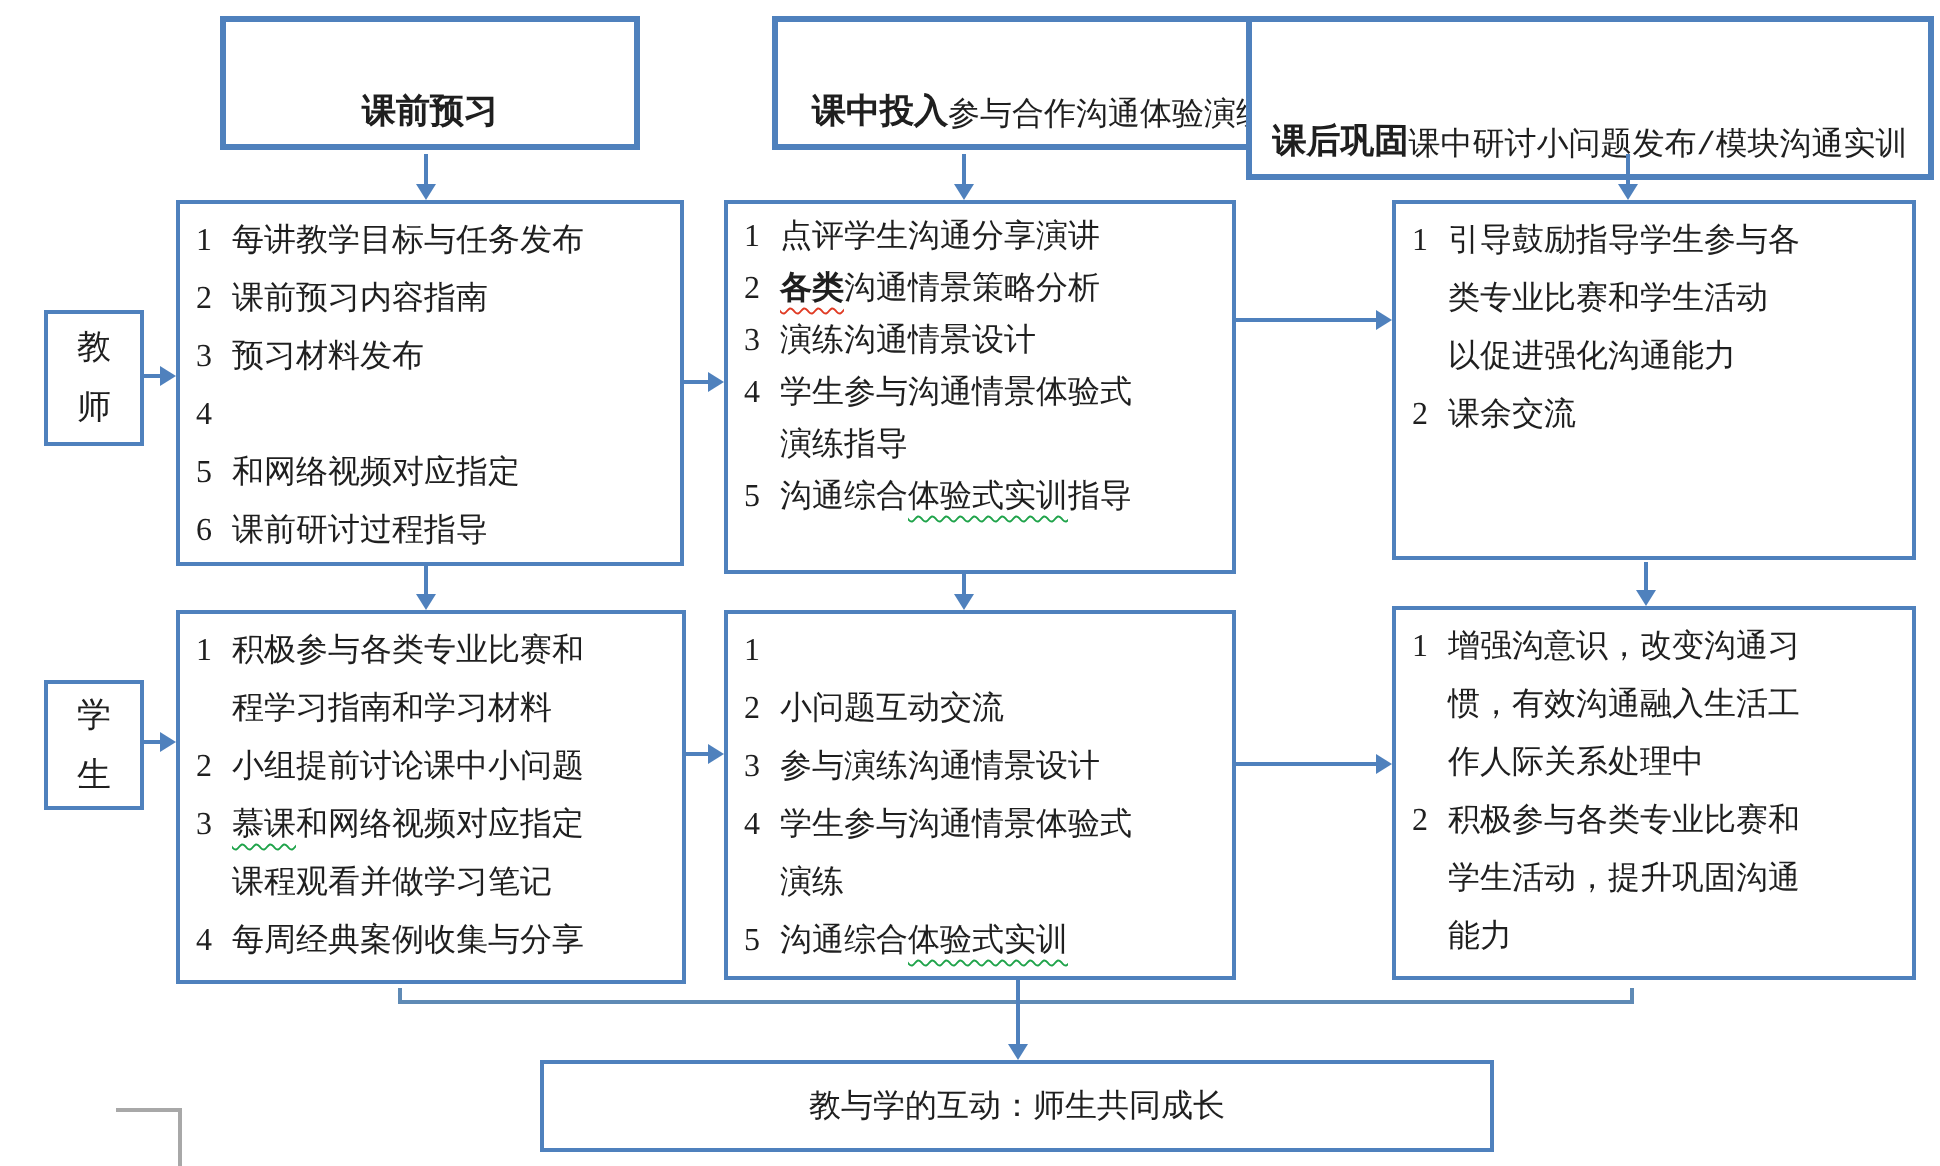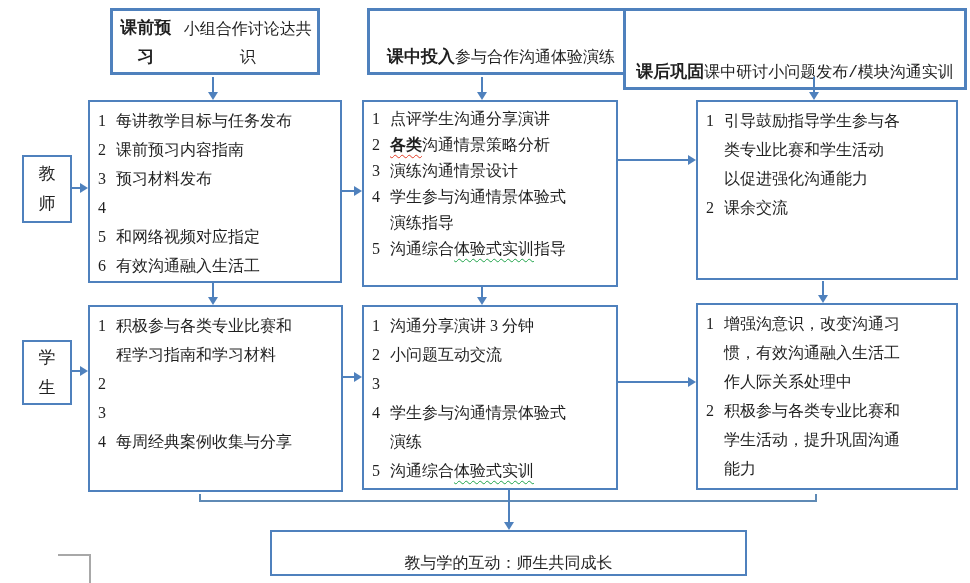--- a/index.html
+++ b/index.html
@@ -13,38 +13,37 @@
   .actor span{font-size:17px;line-height:30px;white-space:pre-line;}
   .content{padding:4px 3px 0 8px;font-size:16px;}
   .lh29 .item{line-height:29px;}
   .lh26 .item{line-height:26px;}
   .item{display:flex;}
   .num{flex:0 0 18px;}
   .txt{white-space:pre-wrap;}
   .sq-red,.sq-green{text-decoration-line:underline;text-decoration-style:wavy;text-decoration-thickness:1px;text-underline-offset:4px;}
   .sq-red{text-decoration-color:#e03b24;font-weight:bold;}
   .sq-green{text-decoration-color:#1fa34a;font-family:Liberation Serif, serif;}
-  .footerbox{display:flex;align-items:flex-end;justify-content:center;font-size:16px;}
+  .footerbox{display:flex;align-items:center;justify-content:center;font-size:16px;}
   .vl{position:absolute;width:2px;background:#4f81bd;}
   .hl{position:absolute;height:2px;background:#4f81bd;}
   .ah-d{position:absolute;width:0;height:0;border-left:5px solid transparent;border-right:5px solid transparent;border-top:8px solid #4f81bd;}
   .ah-r{position:absolute;width:0;height:0;border-top:5px solid transparent;border-bottom:5px solid transparent;border-left:8px solid #4f81bd;}
   .bracket{position:absolute;box-sizing:border-box;border:2px solid #5f8ab5;border-top:none;}
   .graycorner{position:absolute;box-sizing:border-box;border-top:2px solid #a8a8a8;border-right:2px solid #a8a8a8;}
 </style>
 </head>
 <body>
 
 <div class="canvas">
 
   <div class="box header" style="left:110px;top:8px;width:210px;height:67px">
     <div class="htitle">课前预习</div>
-    <div class="hsub">小组合作讨论达共识</div>
-  </div>
-  <div class="box header" style="left:367px;top:8px;width:268px;height:67px">
+  </div>
+  <div class="box header" style="left:386px;top:8px;width:268px;height:67px">
     <div class="htitle">课中投入</div>
     <div class="hsub">参与合作沟通体验演练</div>
   </div>
   <div class="box header" style="left:623px;top:8px;width:344px;height:82px">
     <div class="htitle">课后巩固</div>
     <div class="hsub">课中研讨小问题发布/模块沟通实训</div>
   </div>
 
   <div class="box actor" style="left:22px;top:155px;width:50px;height:68px">
     <span>教
@@ -70,21 +69,21 @@
       </div>
       <div class="item">
         <span class="num">4</span>
       </div>
       <div class="item">
         <span class="num">5</span>
         <span class="txt"><span>和网络视频对应指定</span></span>
       </div>
       <div class="item">
         <span class="num">6</span>
-        <span class="txt"><span>有效沟通融入生活工</span></span>
+        <span class="txt"><span>课前研讨过程指导</span></span>
       </div>
     </div>
   <div class="box content lh26" style="left:362px;top:100px;width:256px;height:187px">
       <div class="item">
         <span class="num">1</span>
         <span class="txt"><span>点评学生沟通分享演讲</span></span>
       </div>
       <div class="item">
         <span class="num">2</span>
         <span class="txt"><span class="sq-red">各类</span><span>沟通情景策略分析</span></span>
@@ -117,40 +116,43 @@
     </div>
 
   <div class="box content lh29" style="left:88px;top:305px;width:255px;height:187px">
       <div class="item">
         <span class="num">1</span>
         <span class="txt"><span>积极参与各类专业比赛和
 程学习指南和学习材料</span></span>
       </div>
       <div class="item">
         <span class="num">2</span>
-      </div>
-      <div class="item">
-        <span class="num">3</span>
+        <span class="txt"><span>小组提前讨论课中小问题</span></span>
+      </div>
+      <div class="item">
+        <span class="num">3</span>
+        <span class="txt"><span class="sq-green">慕课</span><span>和网络视频对应指定
+课程观看并做学习笔记</span></span>
       </div>
       <div class="item">
         <span class="num">4</span>
         <span class="txt"><span>每周经典案例收集与分享</span></span>
       </div>
     </div>
   <div class="box content lh29" style="left:362px;top:305px;width:256px;height:185px">
       <div class="item">
         <span class="num">1</span>
-        <span class="txt"><span>沟通分享演讲 3 分钟</span></span>
       </div>
       <div class="item">
         <span class="num">2</span>
         <span class="txt"><span>小问题互动交流</span></span>
       </div>
       <div class="item">
         <span class="num">3</span>
+        <span class="txt"><span>参与演练沟通情景设计</span></span>
       </div>
       <div class="item">
         <span class="num">4</span>
         <span class="txt"><span>学生参与沟通情景体验式
 演练</span></span>
       </div>
       <div class="item">
         <span class="num">5</span>
         <span class="txt"><span>沟通综合</span><span class="sq-green">体验式实训</span></span>
       </div>

